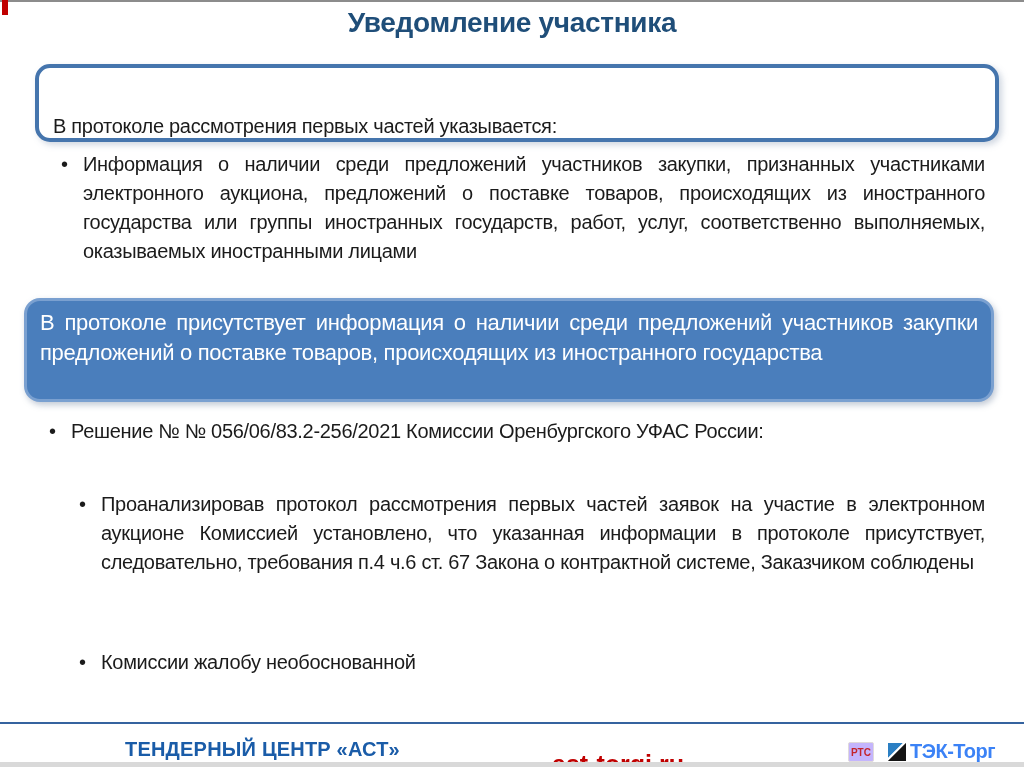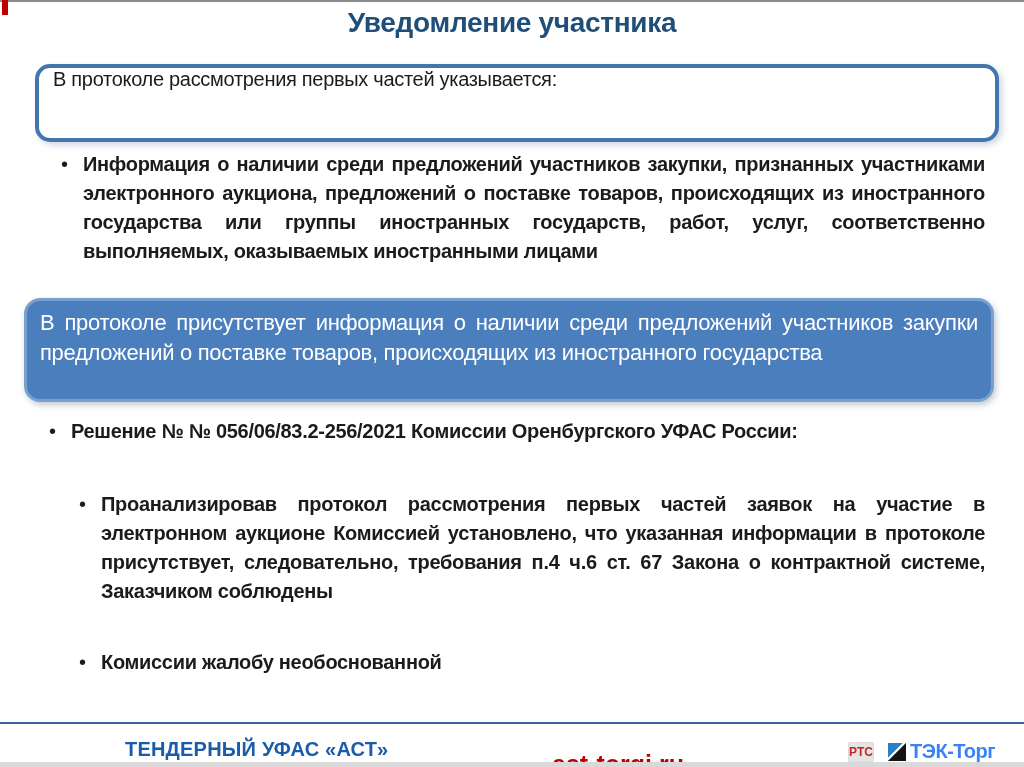--- a/index.html
+++ b/index.html
@@ -10,46 +10,46 @@
   .top-line{position:absolute;left:0;top:0;width:1024px;height:2px;background:#8c8c8c;}
   .red-mark{position:absolute;left:2px;top:0;width:6px;height:15px;background:#c00000;}
   .title{
     position:absolute;left:0;top:7px;width:1024px;text-align:center;
     font-size:28px;font-weight:bold;color:#1f4e79;letter-spacing:-0.3px;
   }
   .intro-box{
     position:absolute;left:35px;top:64px;width:928px;height:70px;
     background:#ffffff;border:4px solid #4575ad;border-radius:15px;
     box-shadow:3px 3px 6px rgba(120,140,170,0.35);
-    display:flex;align-items:flex-start;padding:0 14px;
+    display:flex;align-items:flex-end;padding:0 14px;
   }
   .intro-text{font-size:20px;letter-spacing:-0.3px;}
   .bullet-row{position:absolute;display:flex;font-size:20px;line-height:29px;letter-spacing:-0.3px;}
   .bullet-row .marker{flex:none;width:22px;}
-  .bullet-row .text{flex:1;text-align:justify;font-weight:bold;}
+  .bullet-row .text{flex:1;text-align:justify;}
   .b1{left:61px;top:150px;width:924px;}
   .b2{left:49px;top:417px;width:936px;}
   .s1{left:79px;top:490px;width:906px;}
   .s2{left:79px;top:648px;width:906px;}
   .highlight-box{
     position:absolute;left:24px;top:298px;width:938px;min-height:84px;
     background:#4a7ebc;border:3px solid #7aa0d0;border-radius:16px;
     padding:7px 13px;box-shadow:2px 3px 6px rgba(100,120,150,0.4);
   }
   .hl-text{color:#ffffff;font-size:22px;line-height:30px;text-align:justify;letter-spacing:-0.3px;}
   .footer-line{position:absolute;left:0;top:722px;width:1024px;height:2px;background:#35639f;}
   .bottom-strip{position:absolute;left:0;bottom:0;width:1024px;height:5px;background:#d9d9d9;}
   .ast-logo{position:absolute;left:8px;top:726px;}
   .company{position:absolute;left:125px;top:738px;font-size:20px;font-weight:bold;color:#1a5ca8;letter-spacing:0.2px;}
   .website{position:absolute;left:552px;top:734px;font-size:25px;font-weight:bold;color:#c00000;margin-top:16px;}
   .partner-caption{position:absolute;left:838px;top:726px;width:178px;text-align:center;font-size:9.5px;color:#4d4d4d;}
   .rts-logo{
-    position:absolute;left:848px;top:742px;width:24px;height:18px;background:#e5e5e5;
+    position:absolute;left:848px;top:742px;width:24px;height:18px;background:#c4b5fd;
     border:1px solid #e0dadb;border-radius:2px;display:flex;align-items:center;justify-content:center;
-    font-size:12px;font-weight:bold;color:#c4252b;text-align:right;
+    font-size:10px;font-weight:bold;color:#c4252b;text-align:right;
   }
   .tek{position:absolute;left:888px;top:740px;display:flex;align-items:center;}
   .tek-icon{width:18px;height:18px;margin-right:4px;}
   .tek-name{font-size:20px;font-weight:bold;color:#3b82f6;letter-spacing:-0.5px;}
 </style>
 </head>
 <body>
 
 <div class="slide">
 
@@ -82,21 +82,21 @@
   </div>
 
   <div class="bullet-row s2">
     <span class="marker">•</span>
     <span class="text">Комиссии жалобу необоснованной</span>
   </div>
 
   <div class="footer-line"></div>
 
 
-  <div class="company">ТЕНДЕРНЫЙ УФАС «АСТ»</div>
+  <div class="company">ТЕНДЕРНЫЙ ЦЕНТР «АСТ»</div>
 
   <div class="website">ast-torgi.ru</div>
 
 
   <div class="rts-logo">РТС</div>
 
   <div class="tek">
     <svg class="tek-icon" viewBox="0 0 18 18">
       <rect x="0" y="0" width="18" height="18" fill="#ffffff"></rect>
       <polygon points="0,18 18,0 18,18" fill="#141414"></polygon>

